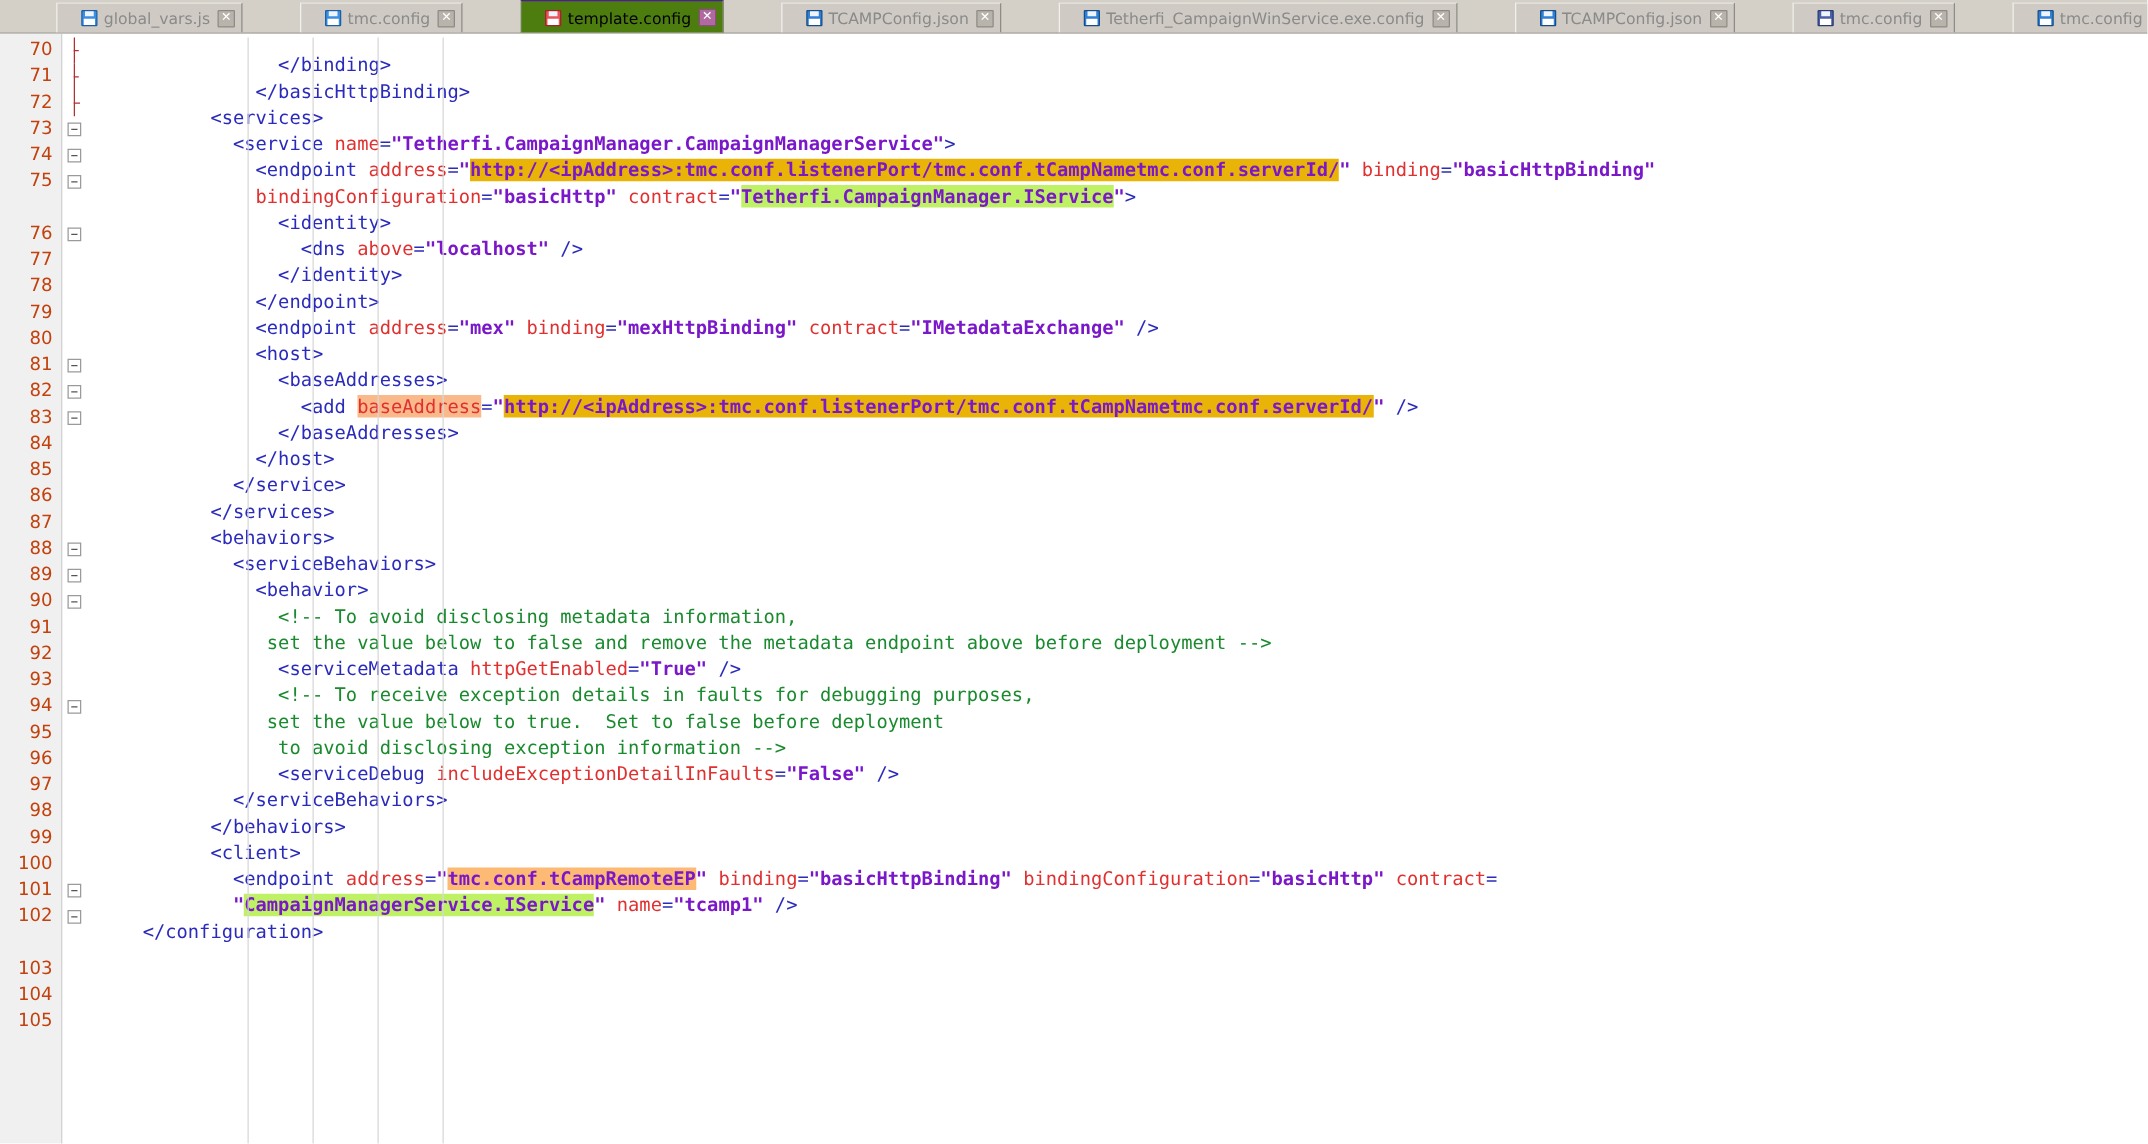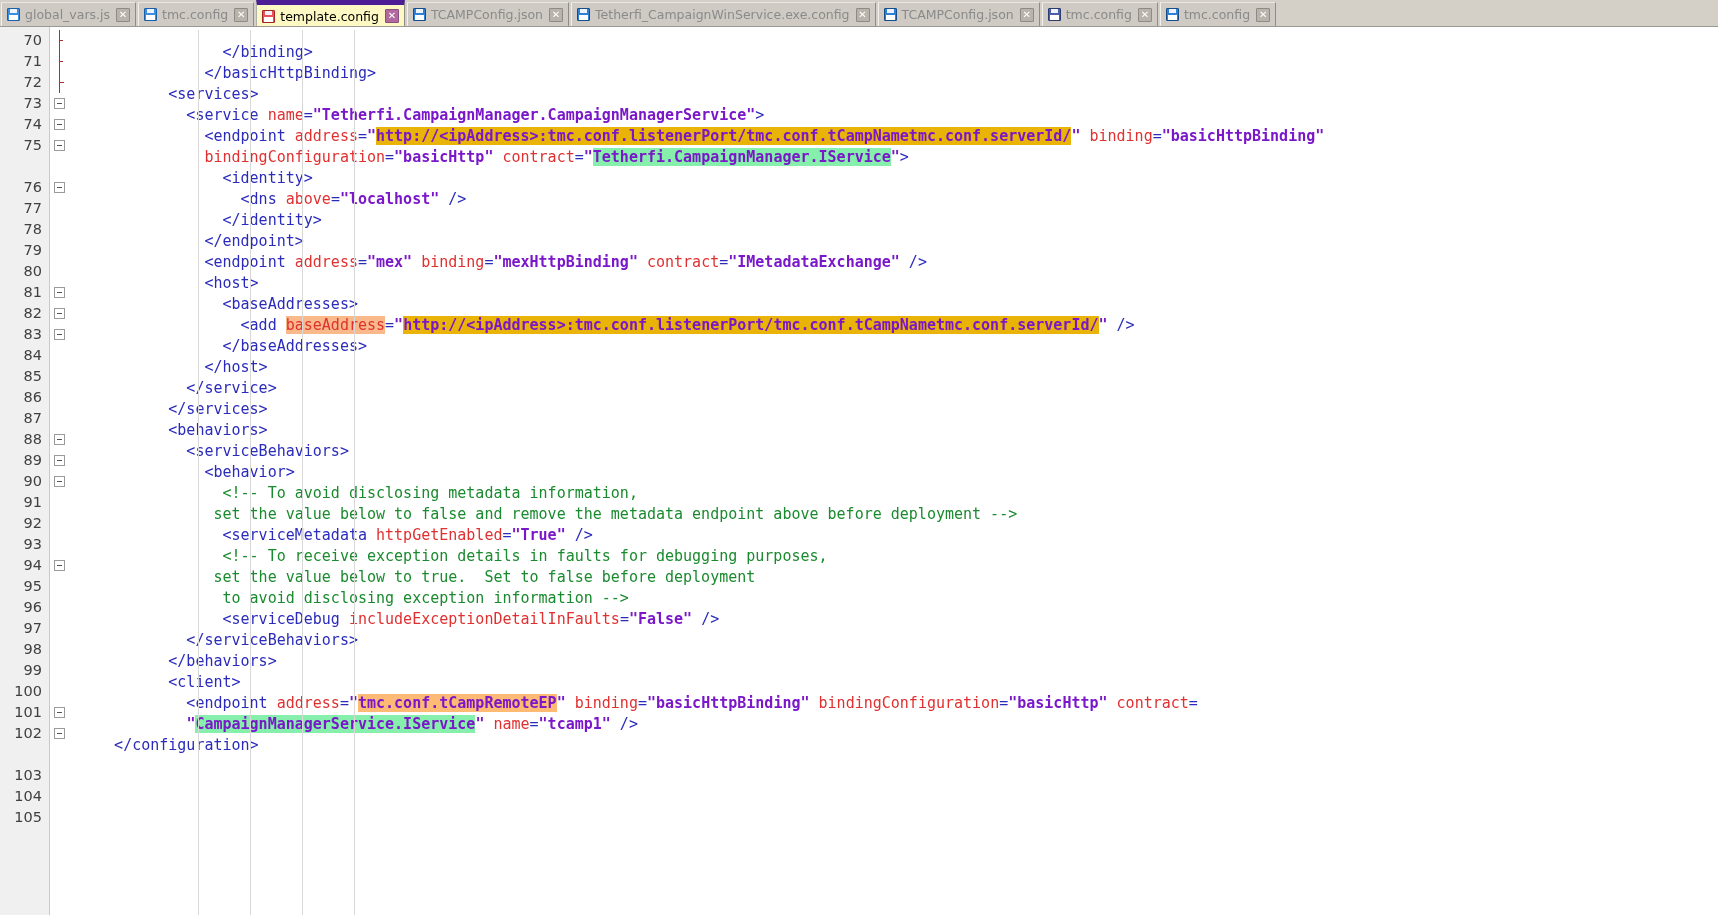--- a/index.html
+++ b/index.html
@@ -17,39 +17,40 @@
     display:flex;align-items:flex-end;
     border-bottom:1px solid #9a9a94;
     box-sizing:border-box;
     overflow:hidden;
     padding-left:1px;
   }
   .tab{
     display:flex;align-items:center;
     height:24px;
     margin-right:2px;
-    padding:0 5px 0 5px;
+    padding:0 5px 0 19px;
     background:#cfcbc4;
     border-left:1px solid #f2f0ec;
     border-right:1px solid #8d8d88;
     border-top:1px solid #e8e6e1;
     box-sizing:border-box;
     font-family:"DejaVu Sans", sans-serif;
     font-size:12.5px;
     color:#8a8a8a;
     white-space:nowrap;
     cursor:default;
     position:relative;
     flex:0 0 auto;
+    margin-left:44px;
   }
   .tab.active{
-    background:#fef9c3;
+    background:#4d7c0f;
     color:#000000;
     height:28px;
-    border-top:6px solid #4c1d95;
+    border-top:2px solid #4c1d95;
     border-left:1px solid #b0b0aa;
     border-right:1px solid #8d8d88;
     margin-bottom:-1px;
     z-index:3;
   }
   .tab-icon{
     width:13px;height:13px;
     margin-right:5px;
     flex:0 0 auto;
     position:relative;
@@ -98,21 +99,21 @@
     background:#f0f0f0;
     border-right:1px solid #c9c9c9;
     box-sizing:border-box;
     text-align:right;
     padding-top:3px;
   }
   .lnum{
     height:21px;line-height:21px;
     font-family:"DejaVu Sans", sans-serif;
     font-size:14.5px;
-    color:#404040;
+    color:#c2410c;
     padding-right:7px;
     box-sizing:border-box;
   }
   #foldcol{
     width:22px;flex:0 0 auto;
     background:#ffffff;
     padding-top:3px;
     position:relative;
   }
   .fold{
@@ -154,21 +155,21 @@
   }
   
   .guides{position:absolute;left:0;top:3px;height:100%;width:100%;pointer-events:none;}
   .guides i{position:absolute;top:0;width:1px;background:#d8d8d8;}
 
   .tg{color:#2b2bbb;}               
   .at{color:#e03030;}               
   .vl{color:#7a17c9;font-weight:bold;} 
   .cm{color:#1a8a2e;}               
   .hl-cyan{background:#eab308;}
-  .hl-lav{background:#86efac;}
+  .hl-lav{background:#bef264;}
   .hl-orange{background:#f9b98a;}
   .hl-yellow{background:#fdba74;}
 
   
   #statusedge{
     position:absolute;left:0;bottom:0;width:100%;height:0px;
   }
 </style>
 </head>
 <body>

